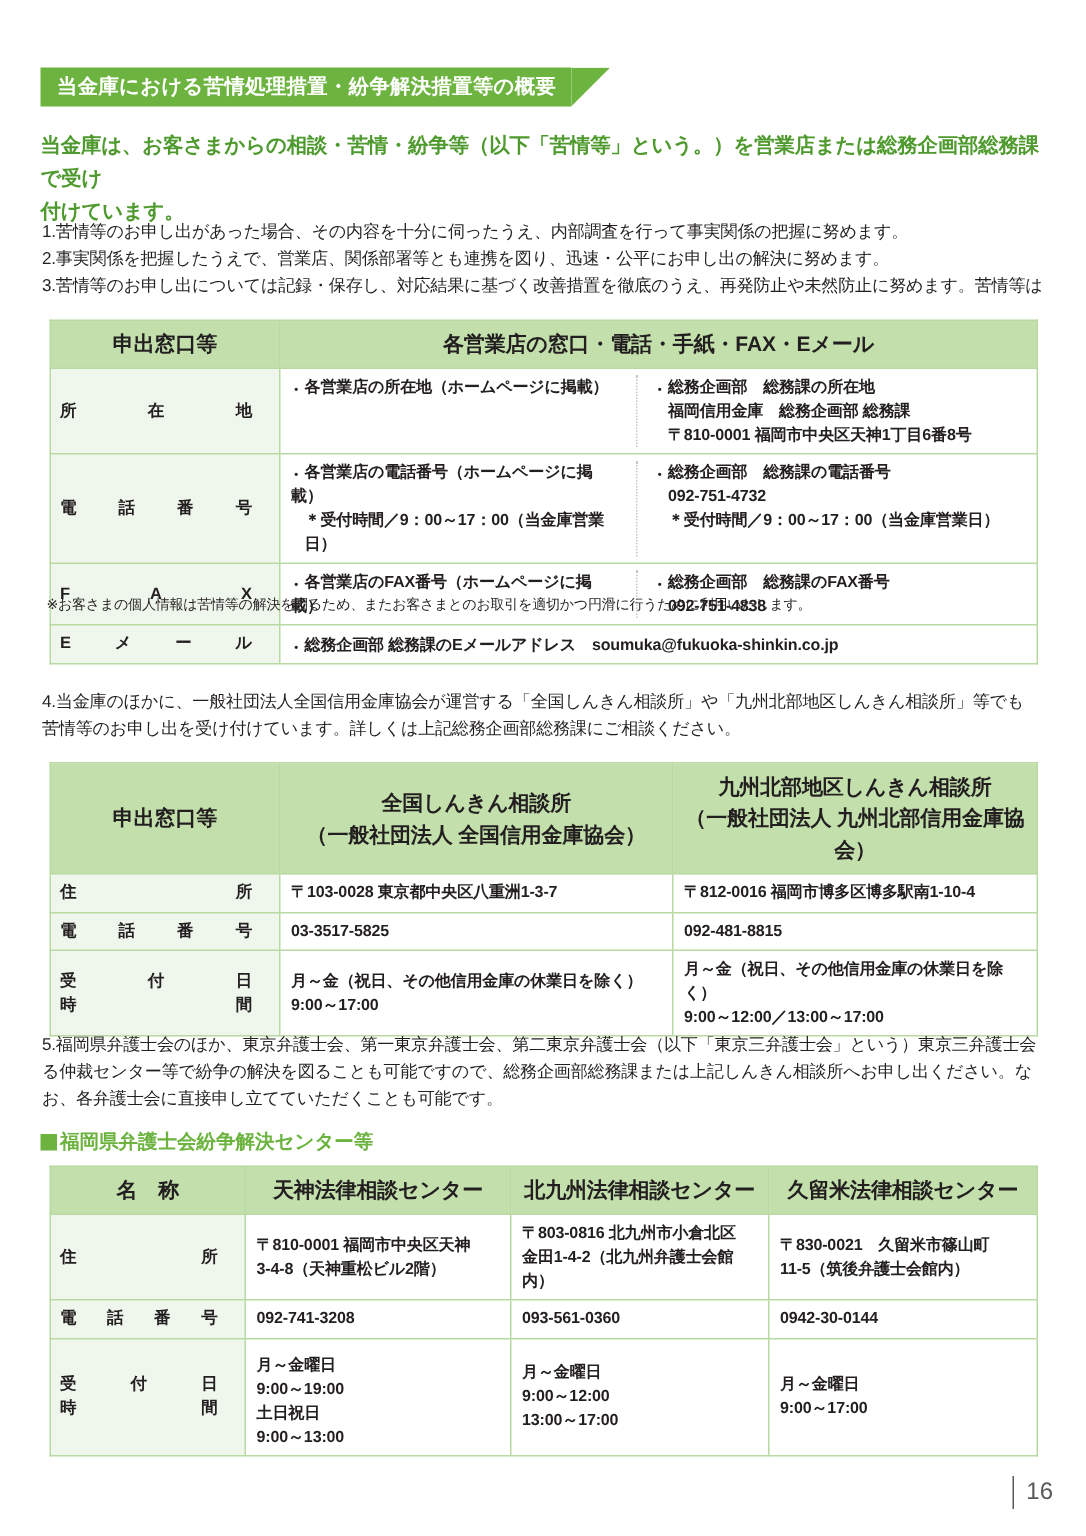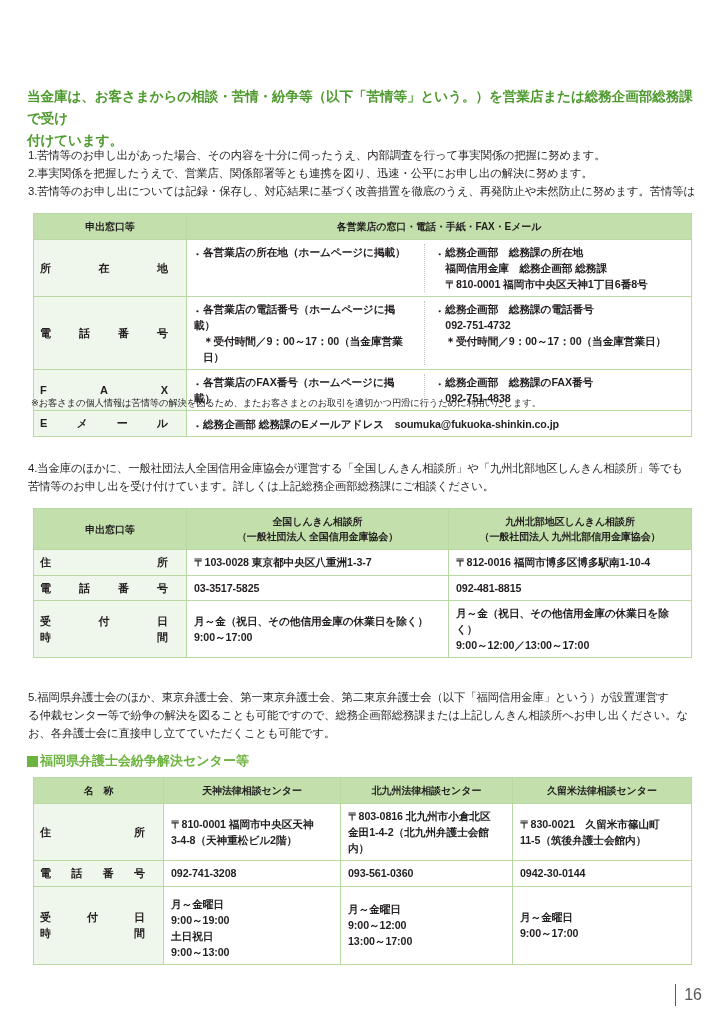--- a/index.html
+++ b/index.html
@@ -101,21 +101,21 @@
     padding: 4px 7px;
     vertical-align: middle;
     line-height: 1.5;
     font-weight: bold;
     background: #ffffff;
   }
   .tbl th {
     background: #c3e0ac;
     text-align: center;
     font-weight: bold;
-    font-size: 10px;
+    font-size: 14px;
     padding: 5px 6px;
     margin-left: 12px;
   }
   .tbl td.rowhead {
     background: #eff6ec;
     text-align: justify;
     text-align-last: justify;
     padding-left: 6px;
     padding-right: 18px;
     font-size: 11px;
@@ -247,20 +247,24 @@
   .footer .pageno {
     font-size: 16px;
     color: #58595b;
   }
 </style>
 </head>
 <body>
 
 <div class="page">
 
+  <div class="banner-wrap">
+    <div class="banner">当金庫における苦情処理措置・紛争解決措置等の概要</div>
+    <div class="banner-tail"></div>
+  </div>
 
   <div class="lead">
     <div>当金庫は、お客さまからの相談・苦情・紛争等（以下「苦情等」という。）を営業店または総務企画部総務課で受け</div>
     <div>付けています。</div>
   </div>
 
   <div class="numlist">
     <div class="li">
       <span class="num">1.</span>
       <span class="txt">苦情等のお申し出があった場合、その内容を十分に伺ったうえ、内部調査を行って事実関係の把握に努めます。</span>
@@ -394,21 +398,21 @@
           <span style="display:block">月～金（祝日、その他信用金庫の休業日を除く）</span>
           <span style="display:block">9:00～12:00／13:00～17:00</span>
         </td>
       </tr>
     </tbody>
   </table>
 
   <div class="item5">
     <div class="li" style="display:flex;">
       <span class="num">5.</span>
-      <span class="txt">福岡県弁護士会のほか、東京弁護士会、第一東京弁護士会、第二東京弁護士会（以下「福岡信用金庫」という）が設置運営す</span>
+      <span class="txt">福岡県弁護士会のほか、東京弁護士会、第一東京弁護士会、第二東京弁護士会（以下「東京三弁護士会」という）東京三弁護士会</span>
     </div>
     <div class="cont">る仲裁センター等で紛争の解決を図ることも可能ですので、総務企画部総務課または上記しんきん相談所へお申し出ください。な</div>
     <div class="cont">お、各弁護士会に直接申し立てていただくことも可能です。</div>
   </div>
 
   <div class="subhead">
     <span class="sq"></span>
     <span>福岡県弁護士会紛争解決センター等</span>
   </div>
 

